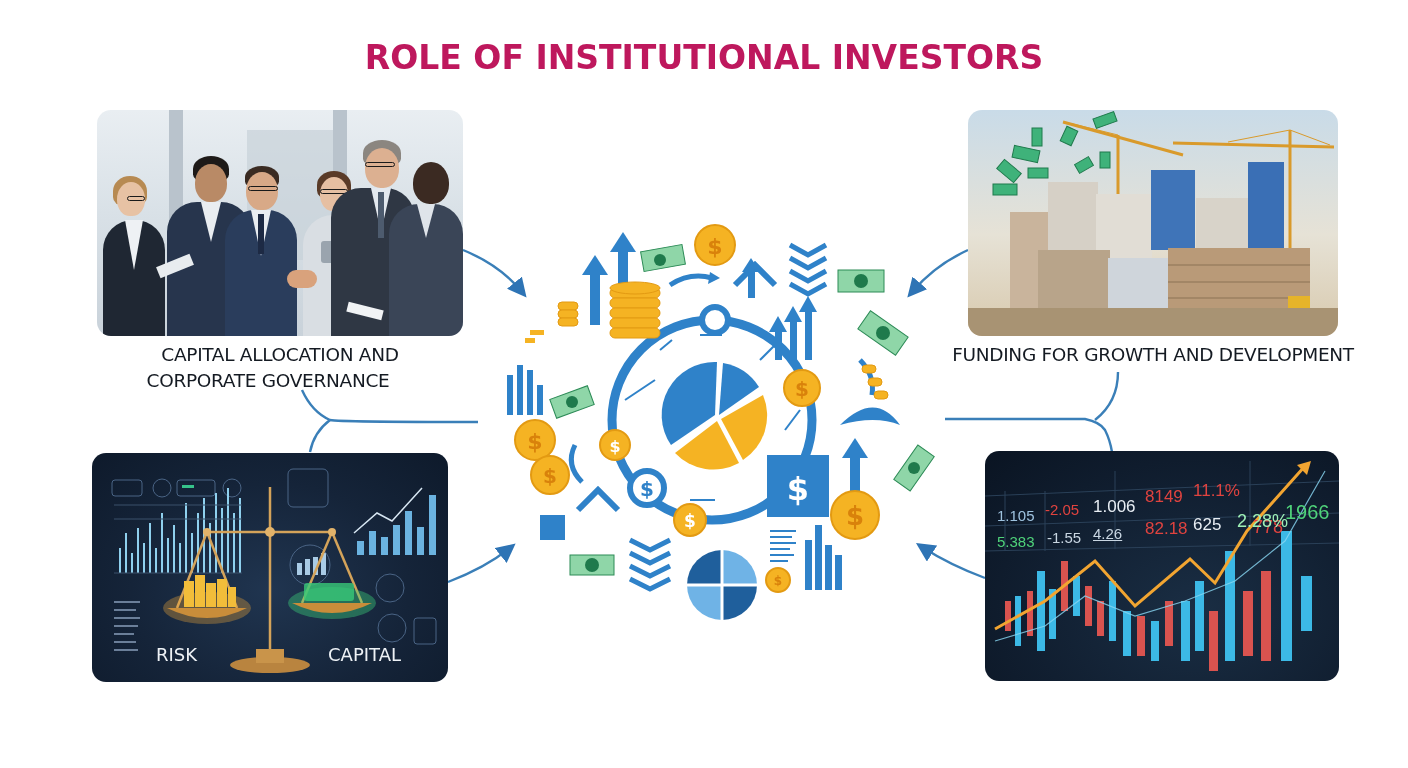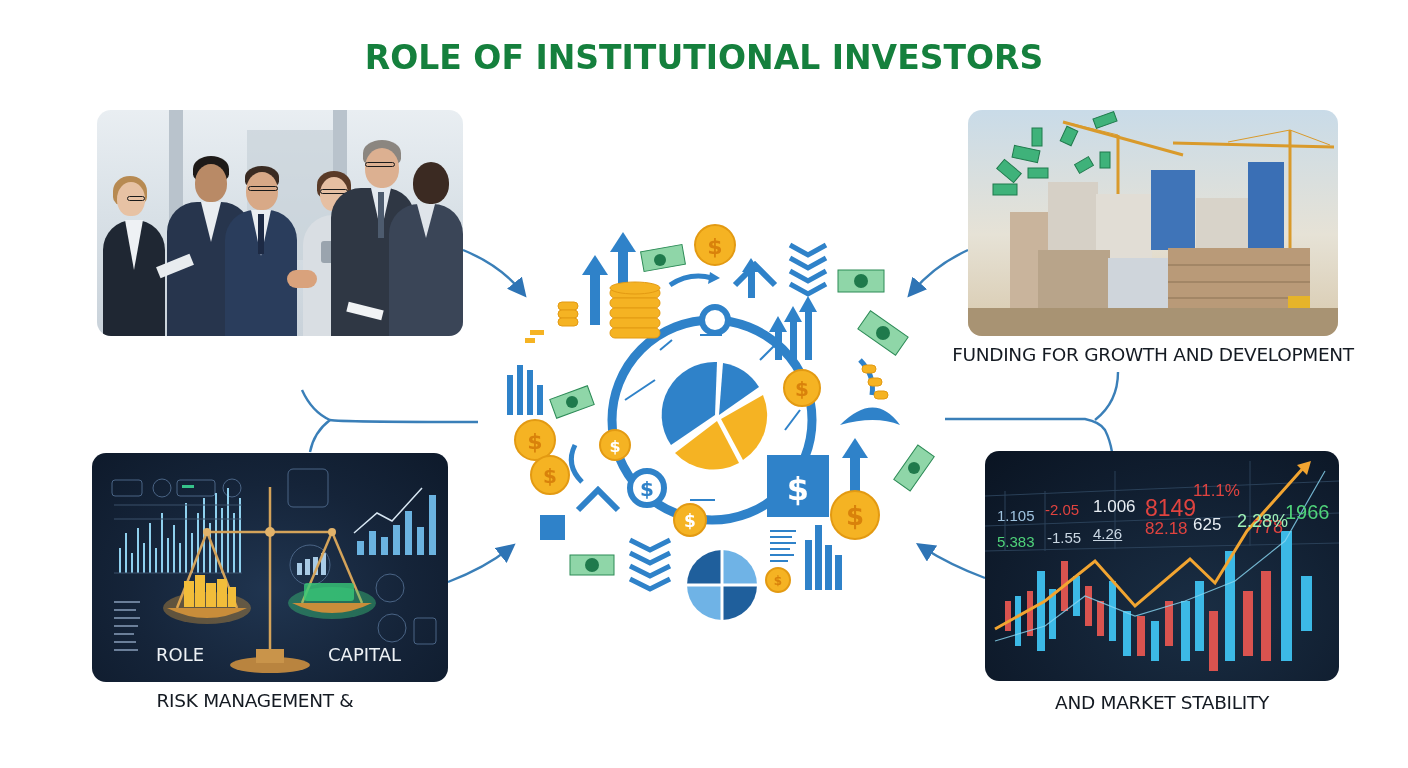--- a/index.html
+++ b/index.html
@@ -2,21 +2,21 @@
 <html><head>
   <meta charset="utf-8">
   <style>
     * { box-sizing: border-box; margin: 0; padding: 0; }
     html, body { width: 1408px; height: 768px; background: #ffffff; overflow: hidden; }
     body { position: relative; font-family: "Liberation Sans", "DejaVu Sans", sans-serif; color: #1c2430; }
 
     .title {
       position: absolute; left: 0; top: 38px; width: 1408px; text-align: center;
       font-family: "DejaVu Sans", "Liberation Sans", sans-serif;
-      font-weight: bold; font-size: 33px; color: #15803d; letter-spacing: 0px;
+      font-weight: bold; font-size: 33px; color: #be185d; letter-spacing: 0px;
     }
 
     .panel {
       position: absolute; border-radius: 14px; overflow: hidden;
     }
     .caption {
       position: absolute; text-align: center;
       font-family: "DejaVu Sans", "Liberation Sans", sans-serif;
       font-size: 18.5px; line-height: 26px; color: #141a22; letter-spacing: -0.3px;
     }
@@ -123,20 +123,22 @@
     <div class="head" style="left:24px;top:6px;width:36px;height:42px;background:#3b2a22;"></div>
     <div class="body" style="left:0;top:48px;width:74px;height:135px;background:#3a4557;"></div>
     <div style="position:absolute;left:28px;top:48px;width:18px;height:34px;background:#dfe4ea;clip-path:polygon(0 0,100% 0,50% 100%);"></div>
   </div>
 
   <div style="position:absolute;left:190px;top:160px;width:30px;height:18px;background:#d9a27c;border-radius:9px;"></div>
   <div style="position:absolute;left:60px;top:150px;width:36px;height:12px;background:#e8ecef;transform:rotate(-22deg);"></div>
   <div style="position:absolute;left:250px;top:196px;width:36px;height:10px;background:#f1f3f5;transform:rotate(14deg);"></div>
 </div>
 <div class="caption" style="left:97px;top:342px;width:366px;">
+  <div>CAPITAL ALLOCATION AND</div>
+  <div style="margin-left:-24px;">CORPORATE GOVERNANCE</div>
 </div>
 
 <div class="panel" id="p2">
   <svg width="370" height="226" viewBox="0 0 370 226">
 
     <g stroke="#d99a2b" stroke-width="3" fill="none">
       <line x1="150" y1="25" x2="150" y2="120"></line>
       <line x1="95" y1="12" x2="215" y2="45"></line>
       <line x1="150" y1="25" x2="105" y2="14" stroke-width="1"></line>
       <line x1="322" y1="20" x2="322" y2="155"></line>
@@ -274,25 +276,24 @@
         <rect x="125" y="126" width="10" height="28"></rect>
         <rect x="136" y="134" width="8" height="20"></rect>
       </g>
 
     <ellipse cx="240" cy="150" rx="44" ry="16" fill="#3bd37a" opacity=".4"></ellipse>
     <path d="M200 150 Q240 170 280 150 Z" fill="#c98d3a"></path>
     <g fill="#38c978" opacity=".8">
         <rect x="212" y="130" width="50" height="18" rx="3"></rect>
       </g>
   </svg>
-  <div class="lbl" style="left:64px;top:191px;">ROLE</div>
+  <div class="lbl" style="left:64px;top:191px;">RISK</div>
   <div class="lbl" style="left:236px;top:191px;">CAPITAL</div>
 </div>
 <div class="caption" style="left:92px;top:688px;width:356px;">
-  <div style="margin-left:-30px;">RISK MANAGEMENT &amp;</div>
 </div>
 
 <div class="panel" id="p4">
   <svg width="354" height="230" viewBox="0 0 354 230" style="position:absolute;left:0;top:0;">
     <g stroke="#2a4058" stroke-width="1">
       <line x1="0" y1="45" x2="354" y2="30"></line>
         <line x1="0" y1="75" x2="354" y2="62"></line>
         <line x1="0" y1="100" x2="354" y2="92"></line>
       <line x1="20" y1="40" x2="20" y2="100"></line>
         <line x1="60" y1="40" x2="60" y2="100"></line>
@@ -324,33 +325,32 @@
       <rect x="296" y="80" width="11" height="130" fill="#3cb9e6"></rect>
         <rect x="316" y="125" width="11" height="55" fill="#3cb9e6"></rect>
     </g>
     <polyline points="10,178 60,150 110,110 150,155 205,108 230,132 262,80 320,15" fill="none" stroke="#f2a531" stroke-width="3"></polyline>
     <path d="M312 14 L326 10 L322 24 Z" fill="#f2a531"></path>
     <polyline points="10,190 60,175 100,145 150,165 200,150 250,130 300,90 340,20" fill="none" stroke="#8ad7f2" stroke-width="1.2" opacity=".8"></polyline>
   </svg>
   <div class="tick" style="left:12px;top:56px;color:#9fc3e0;">1.105</div>
   <div class="tick" style="left:60px;top:50px;color:#e0433f;">-2.05</div>
   <div class="tick" style="left:108px;top:46px;color:#e8eef4;font-size:17px;">1.006</div>
-  <div class="tick" style="left:160px;top:44px;color:#e0433f;font-size:23px;">8149</div>
+  <div class="tick" style="left:160px;top:36px;color:#e0433f;font-size:17px;">8149</div>
   <div class="tick" style="left:208px;top:30px;color:#e0433f;font-size:17px;">11.1%</div>
   <div class="tick" style="left:268px;top:22px;color:#e0433f;font-size:18px;margin-top:44px;">778</div>
   <div class="tick" style="left:12px;top:82px;color:#4fd27a;">5.383</div>
   <div class="tick" style="left:62px;top:78px;color:#c9d6e2;">-1.55</div>
   <div class="tick" style="left:108px;top:74px;color:#c9d6e2;text-decoration:underline;">4.26</div>
   <div class="tick" style="left:160px;top:68px;color:#e0433f;font-size:17px;">82.18</div>
   <div class="tick" style="left:208px;top:64px;color:#e8eef4;font-size:17px;">625</div>
   <div class="tick" style="left:252px;top:60px;color:#9ef0b6;font-size:18px;">2.28%</div>
   <div class="tick" style="left:300px;top:50px;color:#4fd27a;font-size:20px;">1966</div>
 </div>
 <div class="caption" style="left:975px;top:690px;width:374px;">
-  <div>AND MARKET STABILITY</div>
 </div>
 
 <div class="center-hub">
   <svg width="450" height="420" viewBox="0 0 450 420">
 
     <circle cx="222" cy="210" r="100" fill="none" stroke="#2f82c9" stroke-width="9"></circle>
 
     <g transform="translate(225,205)">
       <path d="M0,0 L-44,30 A53,53 0 0,1 2,-53 Z" fill="#2f82c9"></path>
       <path d="M4,0 L8,-52 A53,53 0 0,1 44,-28 Z" fill="#2f82c9"></path>

